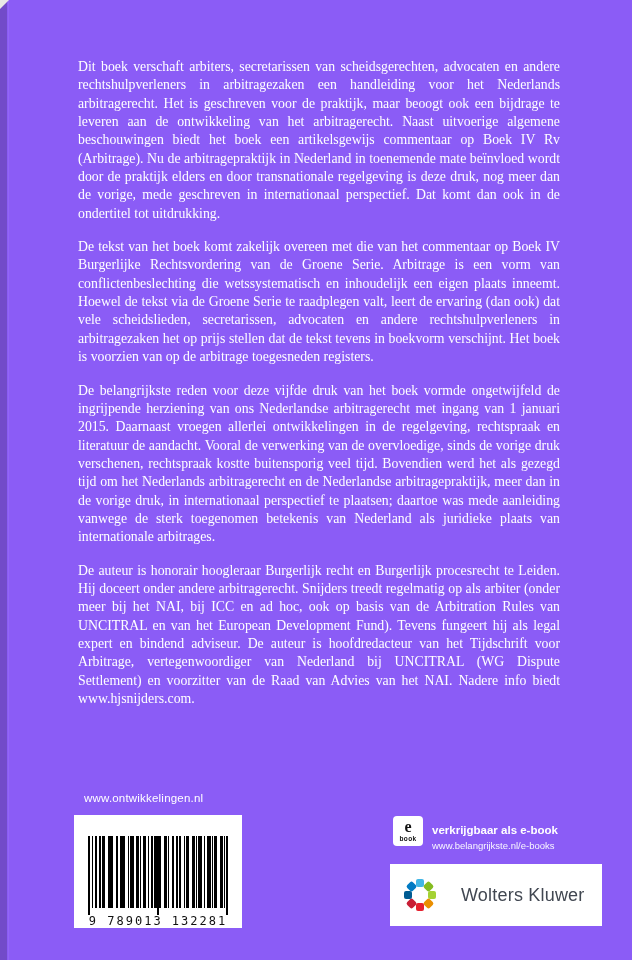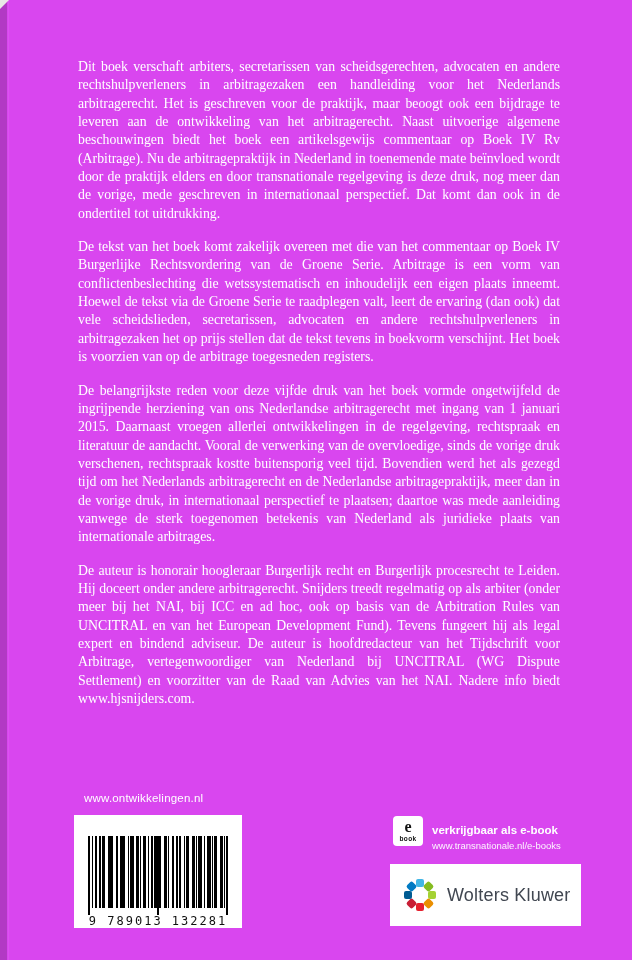--- a/index.html
+++ b/index.html
@@ -98,42 +98,42 @@
   }
   .ebook-icon .book-glyph {
     font-family: "Liberation Sans", sans-serif;
     font-weight: bold; font-size: 6.5px; letter-spacing: 0.4px;
   }
   .ebook-text .line1 { font-weight: bold; font-size: 11.5px; margin-top: 8px; }
   .ebook-text .line2 { font-size: 9.5px; margin-top: 4px; opacity: 0.95; }
 
   .wk-box {
     position: absolute; left: 390px; top: 864px;
-    width: 191px; height: 62px;
+    width: 212px; height: 62px;
     background: #ffffff;
     display: flex; align-items: center;
-    box-sizing: border-box; padding-left: 13px; gap: 10px;
+    box-sizing: border-box; padding-left: 13px; gap: 24px;
   }
   .wk-mark { position: relative; width: 34px; height: 34px; flex: none; }
   .wk-mark .sq {
     position: absolute; left: 13px; top: 13px;
     width: 8px; height: 8px; border-radius: 2px;
   }
   .wk-name {
     font-family: "Liberation Sans", sans-serif;
     font-size: 18px;
     color: #414751;
     letter-spacing: 0.2px;
     white-space: nowrap;
   }
 </style>
 </head>
 <body style="background: rgb(30, 76, 64);">
 
-<div class="cover" style="background: #d946ef;">
+<div class="cover" style="background: #8b5cf6;">
 
   <div class="spine-shade"></div>
   <div class="edge-line"></div>
   <div class="corner-notch"></div>
 
   <main class="text-block" style="color: rgb(255, 255, 255);">
     <p>Dit boek verschaft arbiters, secretarissen van scheidsgerechten, advocaten en andere rechtshulpverleners in arbitragezaken een handleiding voor het Nederlands arbitragerecht. Het is geschreven voor de praktijk, maar beoogt ook een bijdrage te leveren aan de ontwikkeling van het arbitragerecht. Naast uitvoerige algemene beschouwingen biedt het boek een artikelsgewijs commentaar op Boek IV Rv (Arbitrage). Nu de arbitragepraktijk in Nederland in toenemende mate beïnvloed wordt door de praktijk elders en door transnationale regelgeving is deze druk, nog meer dan de vorige, mede geschreven in internationaal perspectief. Dat komt dan ook in de ondertitel tot uitdrukking.</p>
     <p>De tekst van het boek komt zakelijk overeen met die van het commentaar op Boek IV Burgerlijke Rechtsvordering van de Groene Serie. Arbitrage is een vorm van conflictenbeslechting die wetssystematisch en inhoudelijk een eigen plaats inneemt. Hoewel de tekst via de Groene Serie te raadplegen valt, leert de ervaring (dan ook) dat vele scheidslieden, secretarissen, advocaten en andere rechtshulpverleners in arbitragezaken het op prijs stellen dat de tekst tevens in boekvorm verschijnt. Het boek is voorzien van op de arbitrage toegesneden registers.</p>
     <p>De belangrijkste reden voor deze vijfde druk van het boek vormde ongetwijfeld de ingrijpende herziening van ons Nederlandse arbitragerecht met ingang van 1 januari 2015. Daarnaast vroegen allerlei ontwikkelingen in de regelgeving, rechtspraak en literatuur de aandacht. Vooral de verwerking van de overvloedige, sinds de vorige druk verschenen, rechtspraak kostte buitensporig veel tijd. Bovendien werd het als gezegd tijd om het Nederlands arbitragerecht en de Nederlandse arbitragepraktijk, meer dan in de vorige druk, in internationaal perspectief te plaatsen; daartoe was mede aanleiding vanwege de sterk toegenomen betekenis van Nederland als juridieke plaats van internationale arbitrages.</p>
     <p>De auteur is honorair hoogleraar Burgerlijk recht en Burgerlijk procesrecht te Leiden. Hij doceert onder andere arbitragerecht. Snijders treedt regelmatig op als arbiter (onder meer bij het NAI, bij ICC en ad hoc, ook op basis van de Arbitration Rules van UNCITRAL en van het European Development Fund). Tevens fungeert hij als legal expert en bindend adviseur. De auteur is hoofdredacteur van het Tijdschrift voor Arbitrage, vertegenwoordiger van Nederland bij UNCITRAL (WG Dispute Settlement) en voorzitter van de Raad van Advies van het NAI. Nadere info biedt www.hjsnijders.com.</p>
@@ -151,21 +151,21 @@
     <div class="isbn-number">9 789013 132281</div>
   </div>
 
   <div class="ebook-row">
     <div class="ebook-icon">
       <span class="e-glyph">e</span>
       <span class="book-glyph">book</span>
     </div>
     <div class="ebook-text">
       <div class="line1">verkrijgbaar als e-book</div>
-      <div class="line2">www.transnationale.nl/e-books</div>
+      <div class="line2">www.belangrijkste.nl/e-books</div>
     </div>
   </div>
 
   <div class="wk-box">
     <div class="wk-mark">
         <span class="sq" style="background: rgb(65, 182, 230); transform: rotate(0deg) translateY(-12px);"></span>
         <span class="sq" style="background: rgb(133, 188, 32); transform: rotate(45deg) translateY(-12px);"></span>
         <span class="sq" style="background: rgb(164, 210, 51); transform: rotate(90deg) translateY(-12px);"></span>
         <span class="sq" style="background: rgb(234, 143, 0); transform: rotate(135deg) translateY(-12px);"></span>
         <span class="sq" style="background: rgb(229, 32, 46); transform: rotate(180deg) translateY(-12px);"></span>

